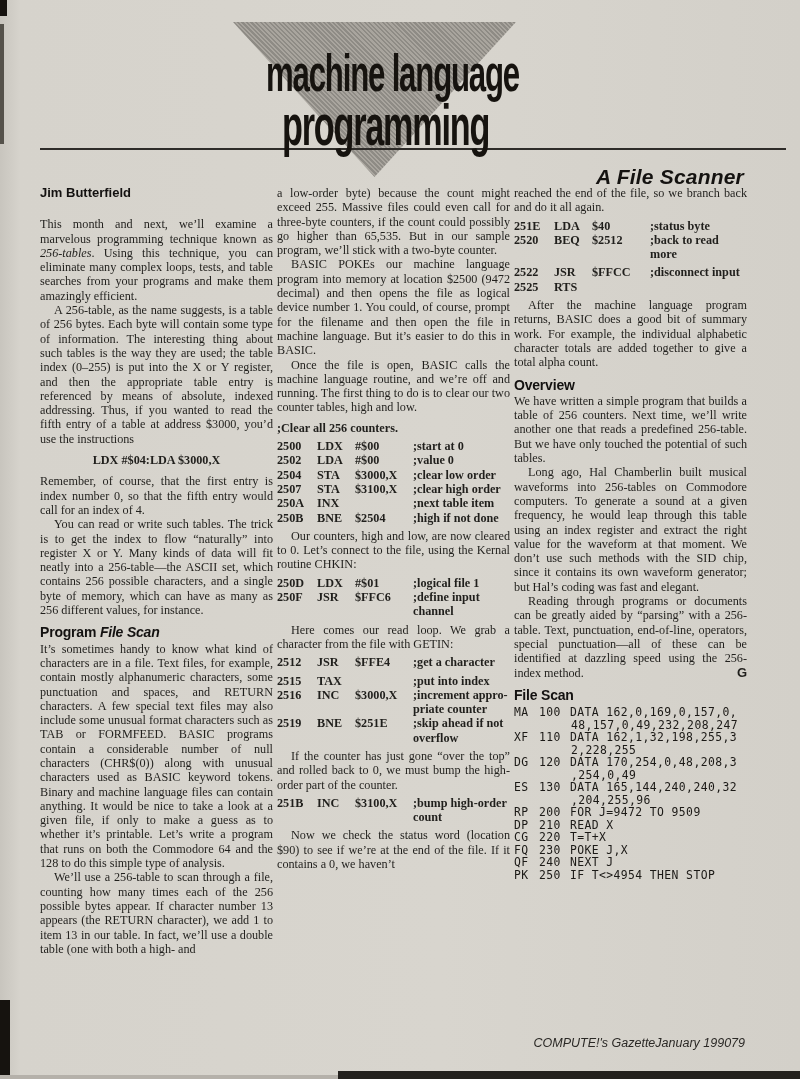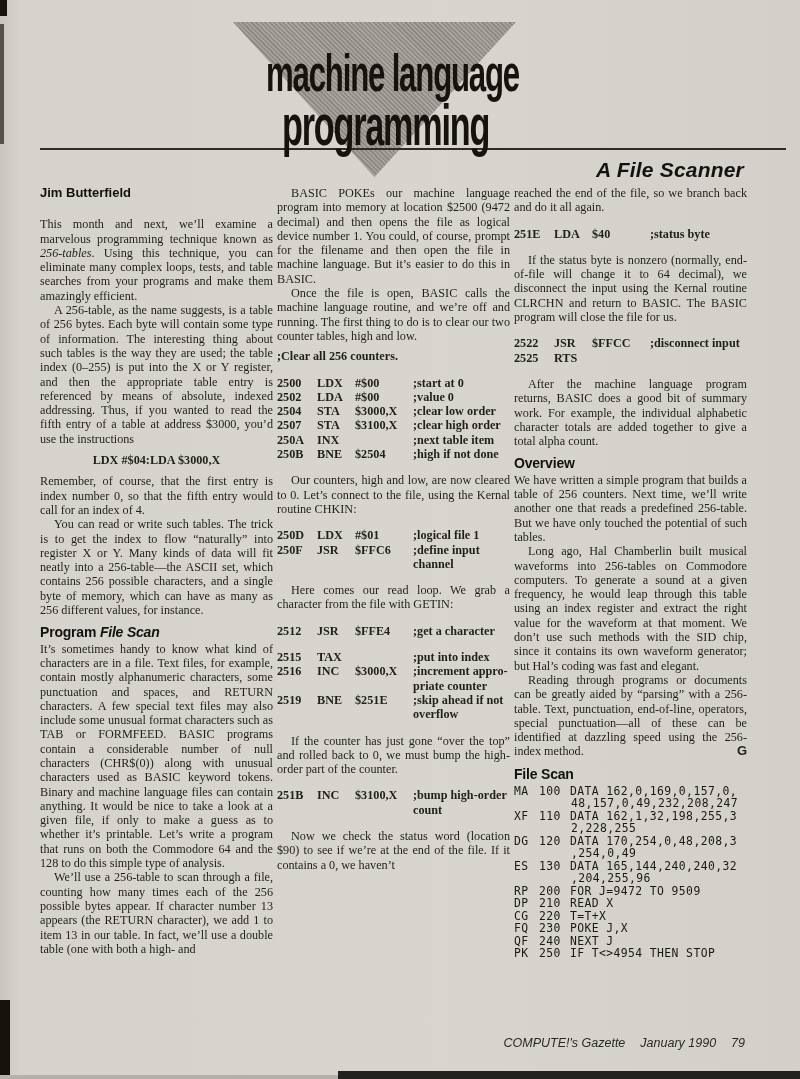--- a/index.html
+++ b/index.html
@@ -21,52 +21,52 @@
   .triangle {
     position:absolute; left:233px; top:22px; width:283px; height:155px; z-index:1;
     clip-path:polygon(0 0,100% 0,50% 100%);
     background:repeating-linear-gradient(45deg,#8e8b85 0px,#8e8b85 1.6px,#a9a59e 1.6px,#a9a59e 3.2px);
   }
   .rule { position:absolute; left:40px; top:148px; width:746px; height:2px; background:#2e2c29; z-index:2; }
   .mast { position:absolute; z-index:3; font-family:"Liberation Sans",sans-serif; font-weight:bold;
           color:#16130f; transform-origin:left top; white-space:nowrap; line-height:1; }
   .mast-1 { left:266px; top:47px; font-size:52px; letter-spacing:-2px; transform:scaleX(0.60); }
   .mast-2 { left:282px; top:97px; font-size:57px; letter-spacing:-2px; transform:scaleX(0.60); }
-  .article-title { position:absolute; z-index:3; top:158px; right:56px;
+  .article-title { position:absolute; z-index:3; top:165px; right:56px;
     font-family:"Liberation Sans",sans-serif; font-weight:bold; font-style:italic;
     font-size:21px; color:#141210; letter-spacing:0.2px; }
 
   
   .columns { position:absolute; left:40px; top:186px; width:707px; display:flex; gap:4px; z-index:2; }
   .col { flex:1; min-width:0; text-align:justify; font-size:12.2px; line-height:14.3px; hyphens:auto; }
   .byline { font-family:"Liberation Sans",sans-serif; font-weight:bold; font-size:13px;
             color:#131110; margin-bottom:17px; text-align:left; }
   p.para { margin:0; }
   p.ind { text-indent:14px; }
   .codeline { font-weight:bold; margin:7px 0; text-align:center; }
   .subhead { font-family:"Liberation Sans",sans-serif; font-weight:bold; font-size:14px;
              color:#131110; margin:8px 0 2px; text-align:left; letter-spacing:-0.2px; }
   .subhead .it { font-style:italic; }
 
-  .asm { margin:12px 0; font-weight:bold; text-align:left; }
+  .asm { margin:4px 0; font-weight:bold; text-align:left; }
   .asm-caption { font-weight:bold; margin-top:6px; text-align:left; }
   .asm-row { display:grid; grid-template-columns:40px 38px 58px 1fr; }
   .asm-row .c { white-space:pre-line; }
 
   .basic { font-family:"DejaVu Sans Mono",monospace; font-size:11.4px; line-height:12.5px;
            letter-spacing:0.4px; margin-top:4px; text-align:left; color:#1b1916; }
   .bid  { display:inline-block; width:25px; }
   .bnum { display:inline-block; width:31px; }
   .bcont { margin-left:57px; }
 
   .endmark { float:right; font-family:"Liberation Sans",sans-serif; font-weight:bold; font-size:13px; }
 
   .footer { position:absolute; z-index:2; right:55px; top:1036px;
     font-family:"Liberation Sans",sans-serif; font-style:italic; font-size:12.5px; color:#2b2926; }
-  .footer .sp { margin-left:15px; }
+  .footer .sp { }
 </style>
 </head>
 <body>
 
 <div class="page">
 
   <div class="edge edge-lt"></div>
   <div class="edge edge-lm"></div>
   <div class="edge edge-lb"></div>
   <div class="edge edge-b"></div>
@@ -86,20 +86,21 @@
       <p class="para ind">A 256-table, as the name suggests, is a table of 256 bytes. Each byte will contain some type of information. The interesting thing about such tables is the way they are used; the table index (0–255) is put into the X or Y register, and then the appropriate table entry is referenced by means of absolute, indexed addressing. Thus, if you wanted to read the fifth entry of a table at address $3000, you’d use the instructions</p>
       <div class="codeline">LDX #$04:LDA $3000,X</div>
       <p class="para">Remember, of course, that the first entry is index number 0, so that the fifth entry would call for an index of 4.</p>
       <p class="para ind">You can read or write such tables. The trick is to get the index to flow “naturally” into register X or Y. Many kinds of data will fit neatly into a 256-table—the ASCII set, which contains 256 possible characters, and a single byte of memory, which can have as many as 256 different values, for instance.</p>
       <div class="subhead"><span>Program </span><span class="it">File Scan</span></div>
       <p class="para">It’s sometimes handy to know what kind of characters are in a file. Text files, for example, contain mostly alphanumeric characters, some punctuation and spaces, and RETURN characters. A few special text files may also include some unusual format characters such as TAB or FORMFEED. BASIC programs contain a considerable number of null characters (CHR$(0)) along with unusual characters used as BASIC keyword tokens. Binary and machine language files can contain anything. It would be nice to take a look at a given file, if only to make a guess as to whether it’s printable. Let’s write a program that runs on both the Commodore 64 and the 128 to do this simple type of analysis.</p>
       <p class="para ind">We’ll use a 256-table to scan through a file, counting how many times each of the 256 possible bytes appear. If character number 13 appears (the RETURN character), we add 1 to item 13 in our table. In fact, we’ll use a double table (one with both a high- and</p>
     </div>
 
     <div class="col">
+      <p class="para">a low-order byte) because the count might exceed 255. Massive files could even call for three-byte counters, if the count could possibly go higher than 65,535. But in our sample program, we’ll stick with a two-byte counter.</p>
       <p class="para ind">BASIC POKEs our machine language program into memory at location $2500 (9472 decimal) and then opens the file as logical device number 1. You could, of course, prompt for the filename and then open the file in machine language. But it’s easier to do this in BASIC.</p>
       <p class="para ind">Once the file is open, BASIC calls the machine language routine, and we’re off and running. The first thing to do is to clear our two counter tables, high and low.</p>
 
       <div class="asm-caption">;Clear all 256 counters.</div>
       <div class="asm">
         <div class="asm-row">
             <span class="a">2500</span>
             <span class="m">LDX</span>
             <span class="o">#$00</span>
             <span class="c">;start at 0</span>
@@ -202,23 +203,28 @@
 
     <div class="col">
       <p class="para">reached the end of the file, so we branch back and do it all again.</p>
       <div class="asm">
         <div class="asm-row">
             <span class="a">251E</span>
             <span class="m">LDA</span>
             <span class="o">$40</span>
             <span class="c">;status byte</span>
           </div>
-      </div>
-
-      <p class="para ind">If the status byte is nonzero (normally, end-of-file will change it to 64 decimal), we disconnect the input using the Kernal routine CLRCHN and return to BASIC. The BASIC program will close the file for us.</p>
+        <div class="asm-row">
+            <span class="a">2520</span>
+            <span class="m">BEQ</span>
+            <span class="o">$2512</span>
+            <span class="c">;back to read more</span>
+          </div>
+      </div>
+
       <div class="asm">
         <div class="asm-row">
             <span class="a">2522</span>
             <span class="m">JSR</span>
             <span class="o">$FFCC</span>
             <span class="c">;disconnect input</span>
           </div>
         <div class="asm-row">
             <span class="a">2525</span>
             <span class="m">RTS</span>

